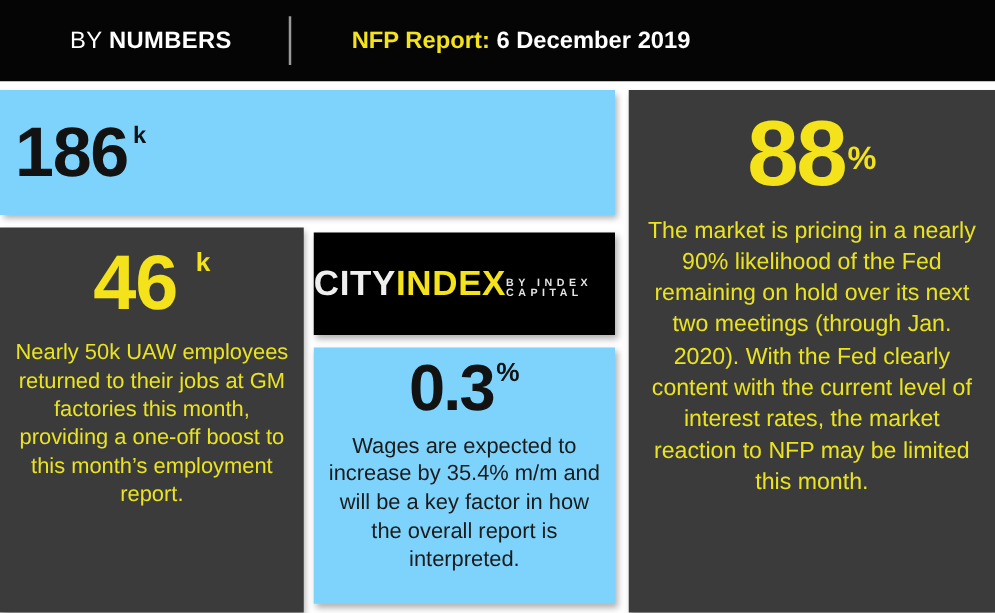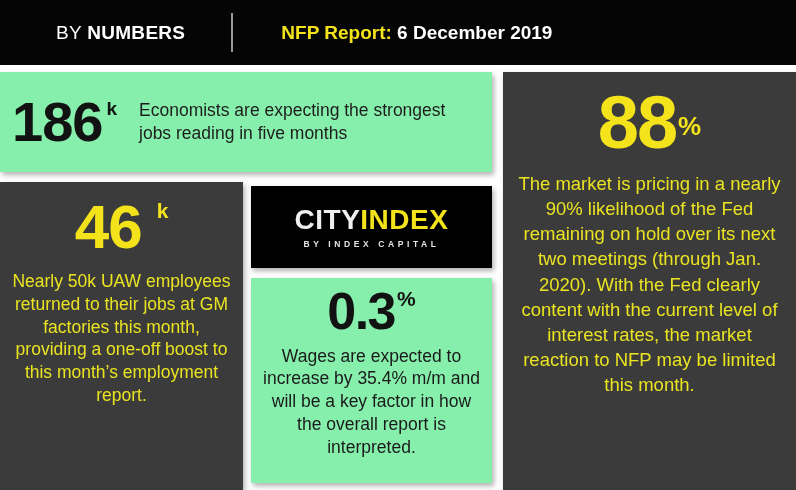--- a/index.html
+++ b/index.html
@@ -67,21 +67,21 @@
     font-weight: 700;
   }
 
   
   .card {
     position: absolute;
     box-sizing: border-box;
     box-shadow: 2px 3px 5px rgba(0,0,0,0.30);
   }
   .card-light {
-    background: #86efac;
+    background: #7dd3fc;
     color: #1a1a1a;
   }
   .card-dark {
     background: #3b3b3b;
   }
   .card-black {
     background: #000000;
   }
 
   
@@ -156,21 +156,21 @@
     font-weight: 400;
   }
 
   
   #card-logo {
     left: 251px;
     top: 186px;
     width: 241px;
     height: 82px;
     display: flex;
-    flex-direction: column;
+    flex-direction: row;
     align-items: center;
     justify-content: center;
   }
   .logo-main {
     font-size: 28px;
     font-weight: 800;
     letter-spacing: 0.5px;
     line-height: 1;
   }
   .logo-main .city {
@@ -270,21 +270,20 @@
     <div class="header-report">
       <span class="label">NFP Report:</span><span class="date"> 6 December 2019</span>
     </div>
   </div>
 
   <div class="card card-light" id="card-186">
     <div class="stat-186">
       <span>186</span>
         <span class="sup">k</span>
     </div>
-    <div class="desc-186">Economists are expecting the strongest jobs reading in five months</div>
   </div>
 
   <div class="card card-dark" id="card-46">
     <div class="stat-46">
       <span>46</span>
         <span class="sup">k</span>
     </div>
     <div class="desc-46">Nearly 50k UAW employees returned to their jobs at GM factories this month, providing a one-off boost to this month’s employment report.</div>
   </div>
 

